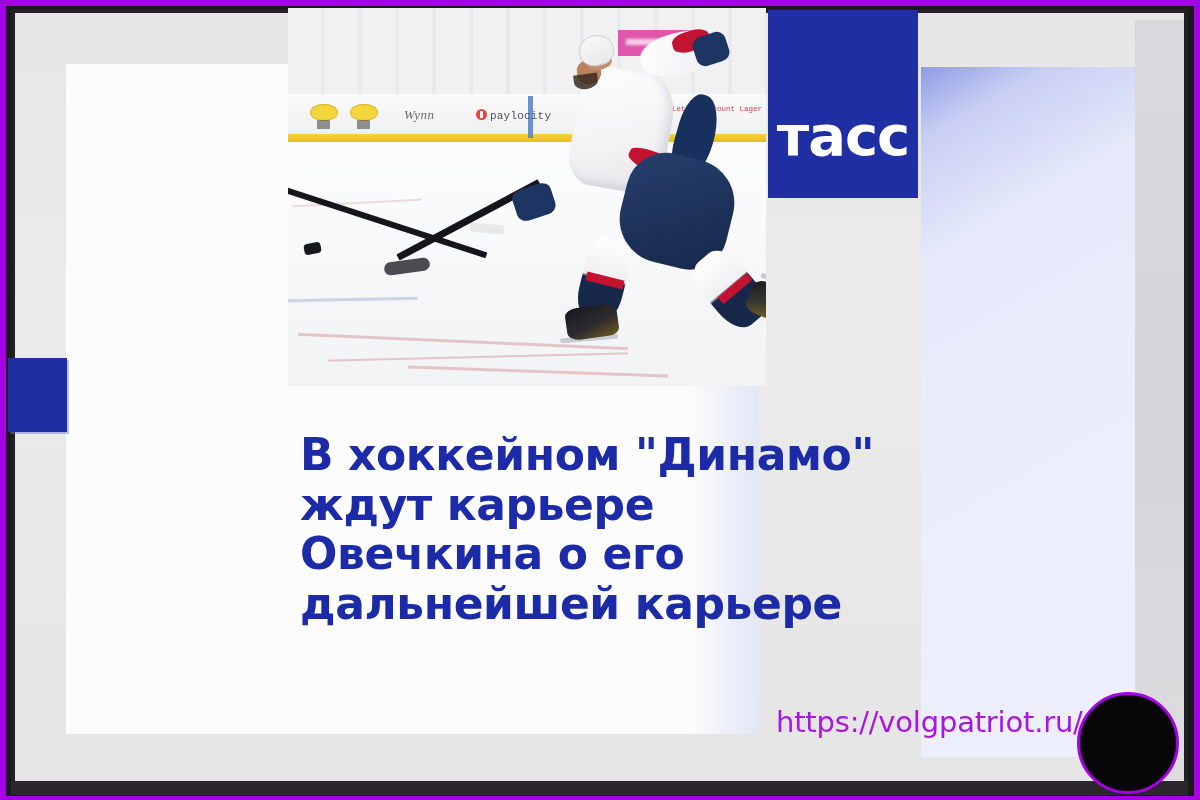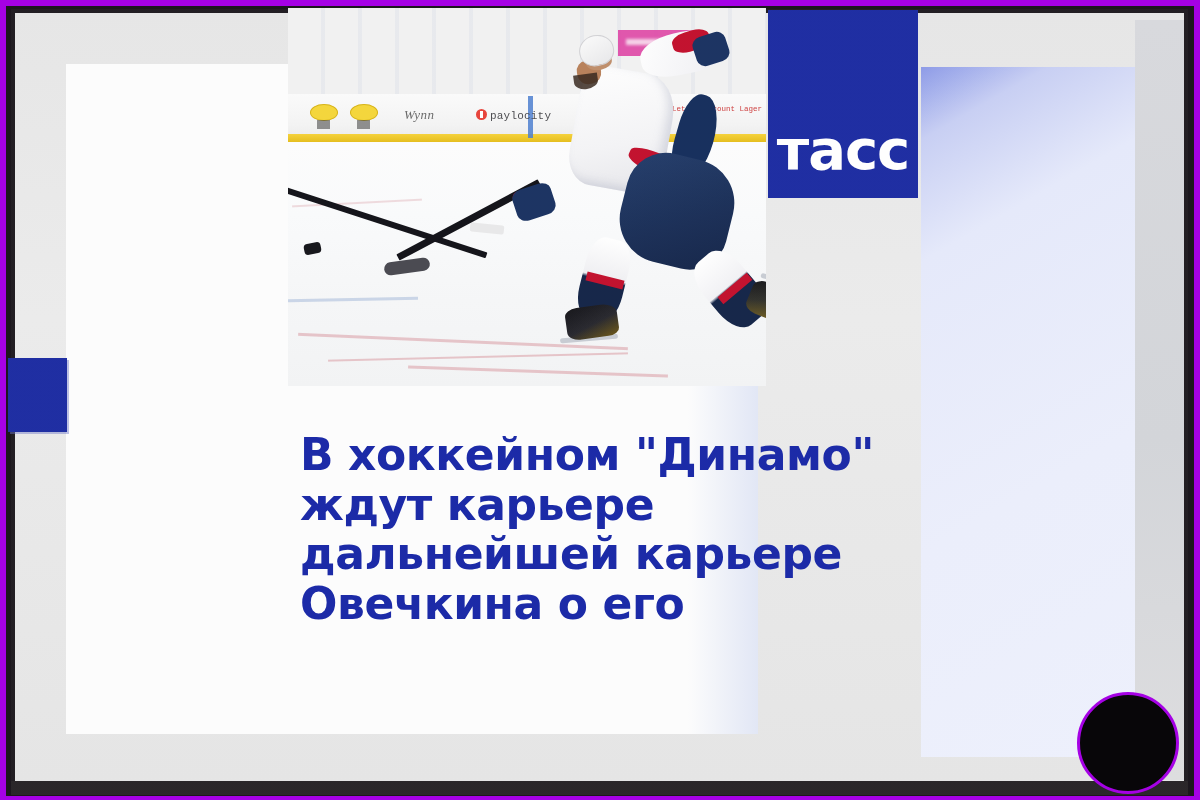--- a/index.html
+++ b/index.html
@@ -395,21 +395,21 @@
   
   .tass {
     position: absolute;
     left: 768px; top: 10px;
     width: 150px; height: 188px;
     background: #1f2ea3;
     z-index: 20;
     display: flex;
     align-items: flex-end;
     justify-content: center;
-    padding-bottom: 20px;
+    padding-bottom: 34px;
     box-sizing: border-box;
   }
   .tass-text {
     color: #ffffff;
     font-size: 56px;
     font-weight: 700;
     letter-spacing: -1px;
     line-height: 1;
     text-transform: lowercase;
     font-family: "DejaVu Sans", sans-serif;
@@ -572,23 +572,24 @@
     <div class="pl skate-left"></div>
   </div>
 
   <div class="tass">
     <span class="tass-text">ТАСС</span>
   </div>
 
   <div class="headline">
     <span class="headline-line">В хоккейном "Динамо"</span>
     <span class="headline-line">ждут карьере</span>
+    <span class="headline-line">Овечкина о его</span>
     <span class="headline-line">дальнейшей карьере</span>
-    <span class="headline-line">Овечкина о его</span>
   </div>
 
+  <div class="url">https://volgpatriot.ru/</div>
 
   <div class="badge-circle"></div>
 
   <div class="bottom-strip"></div>
 
   <div class="noise"></div>
 </div>
 
 </body></html>

